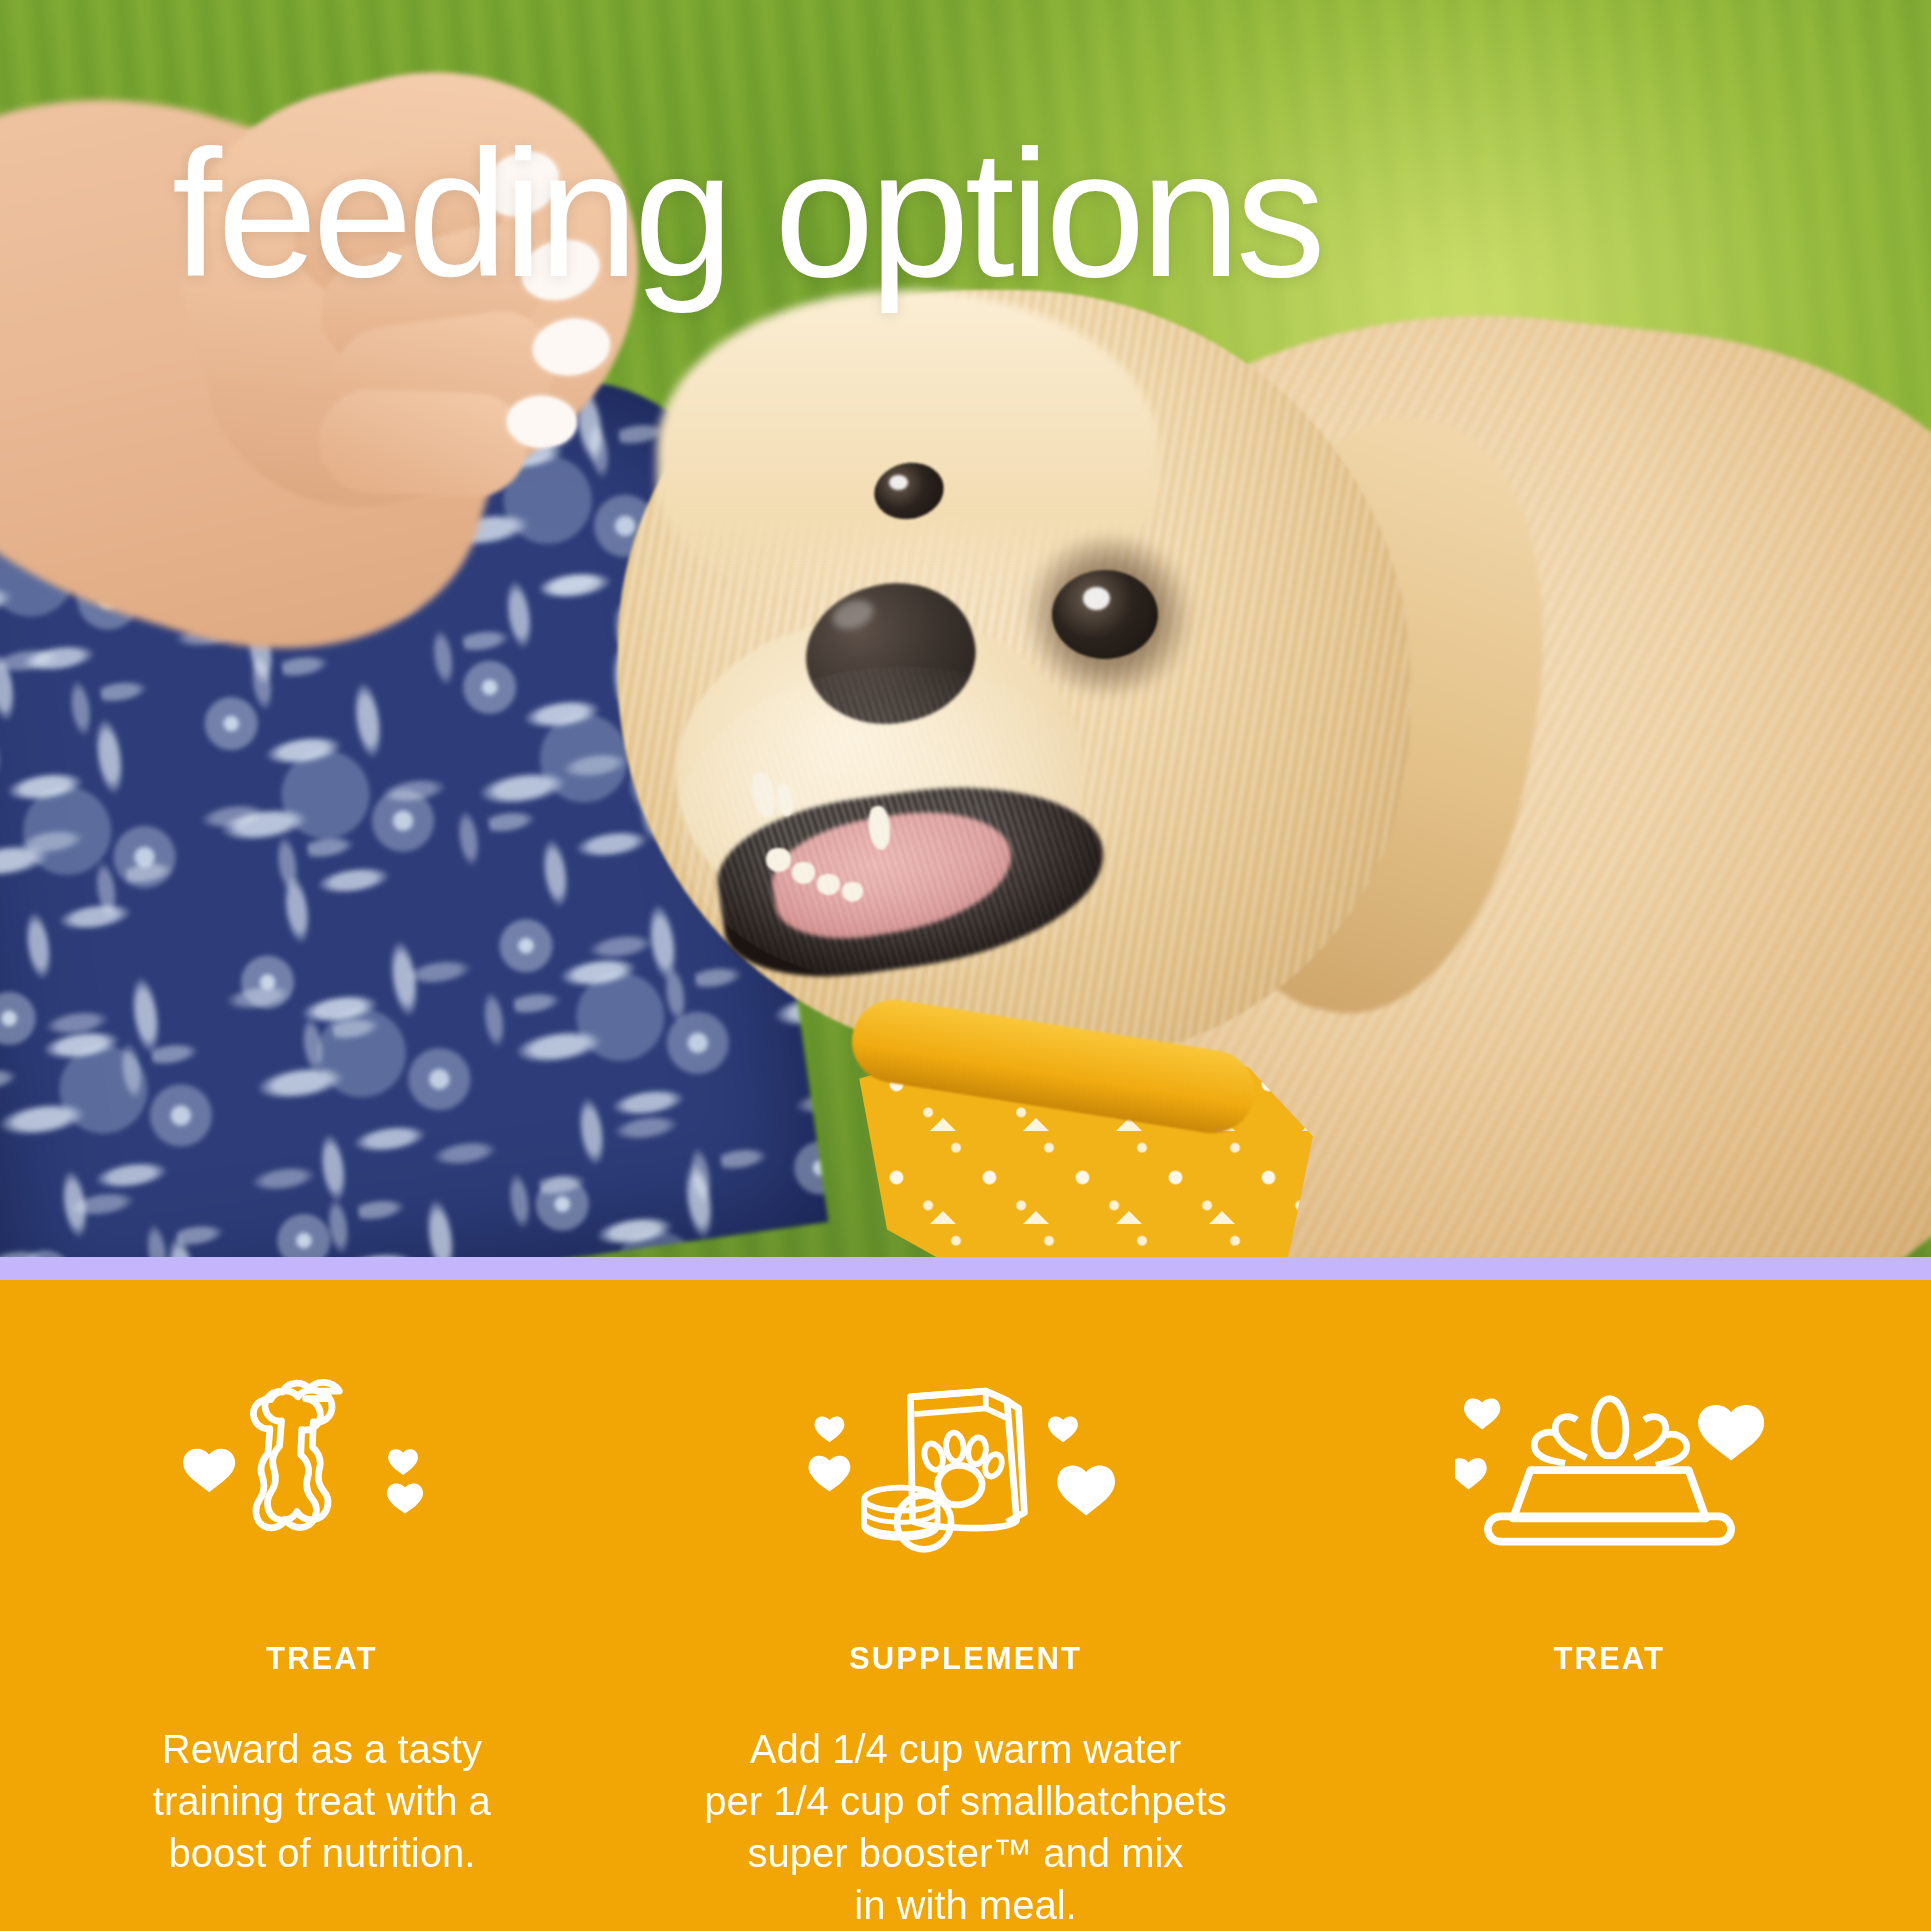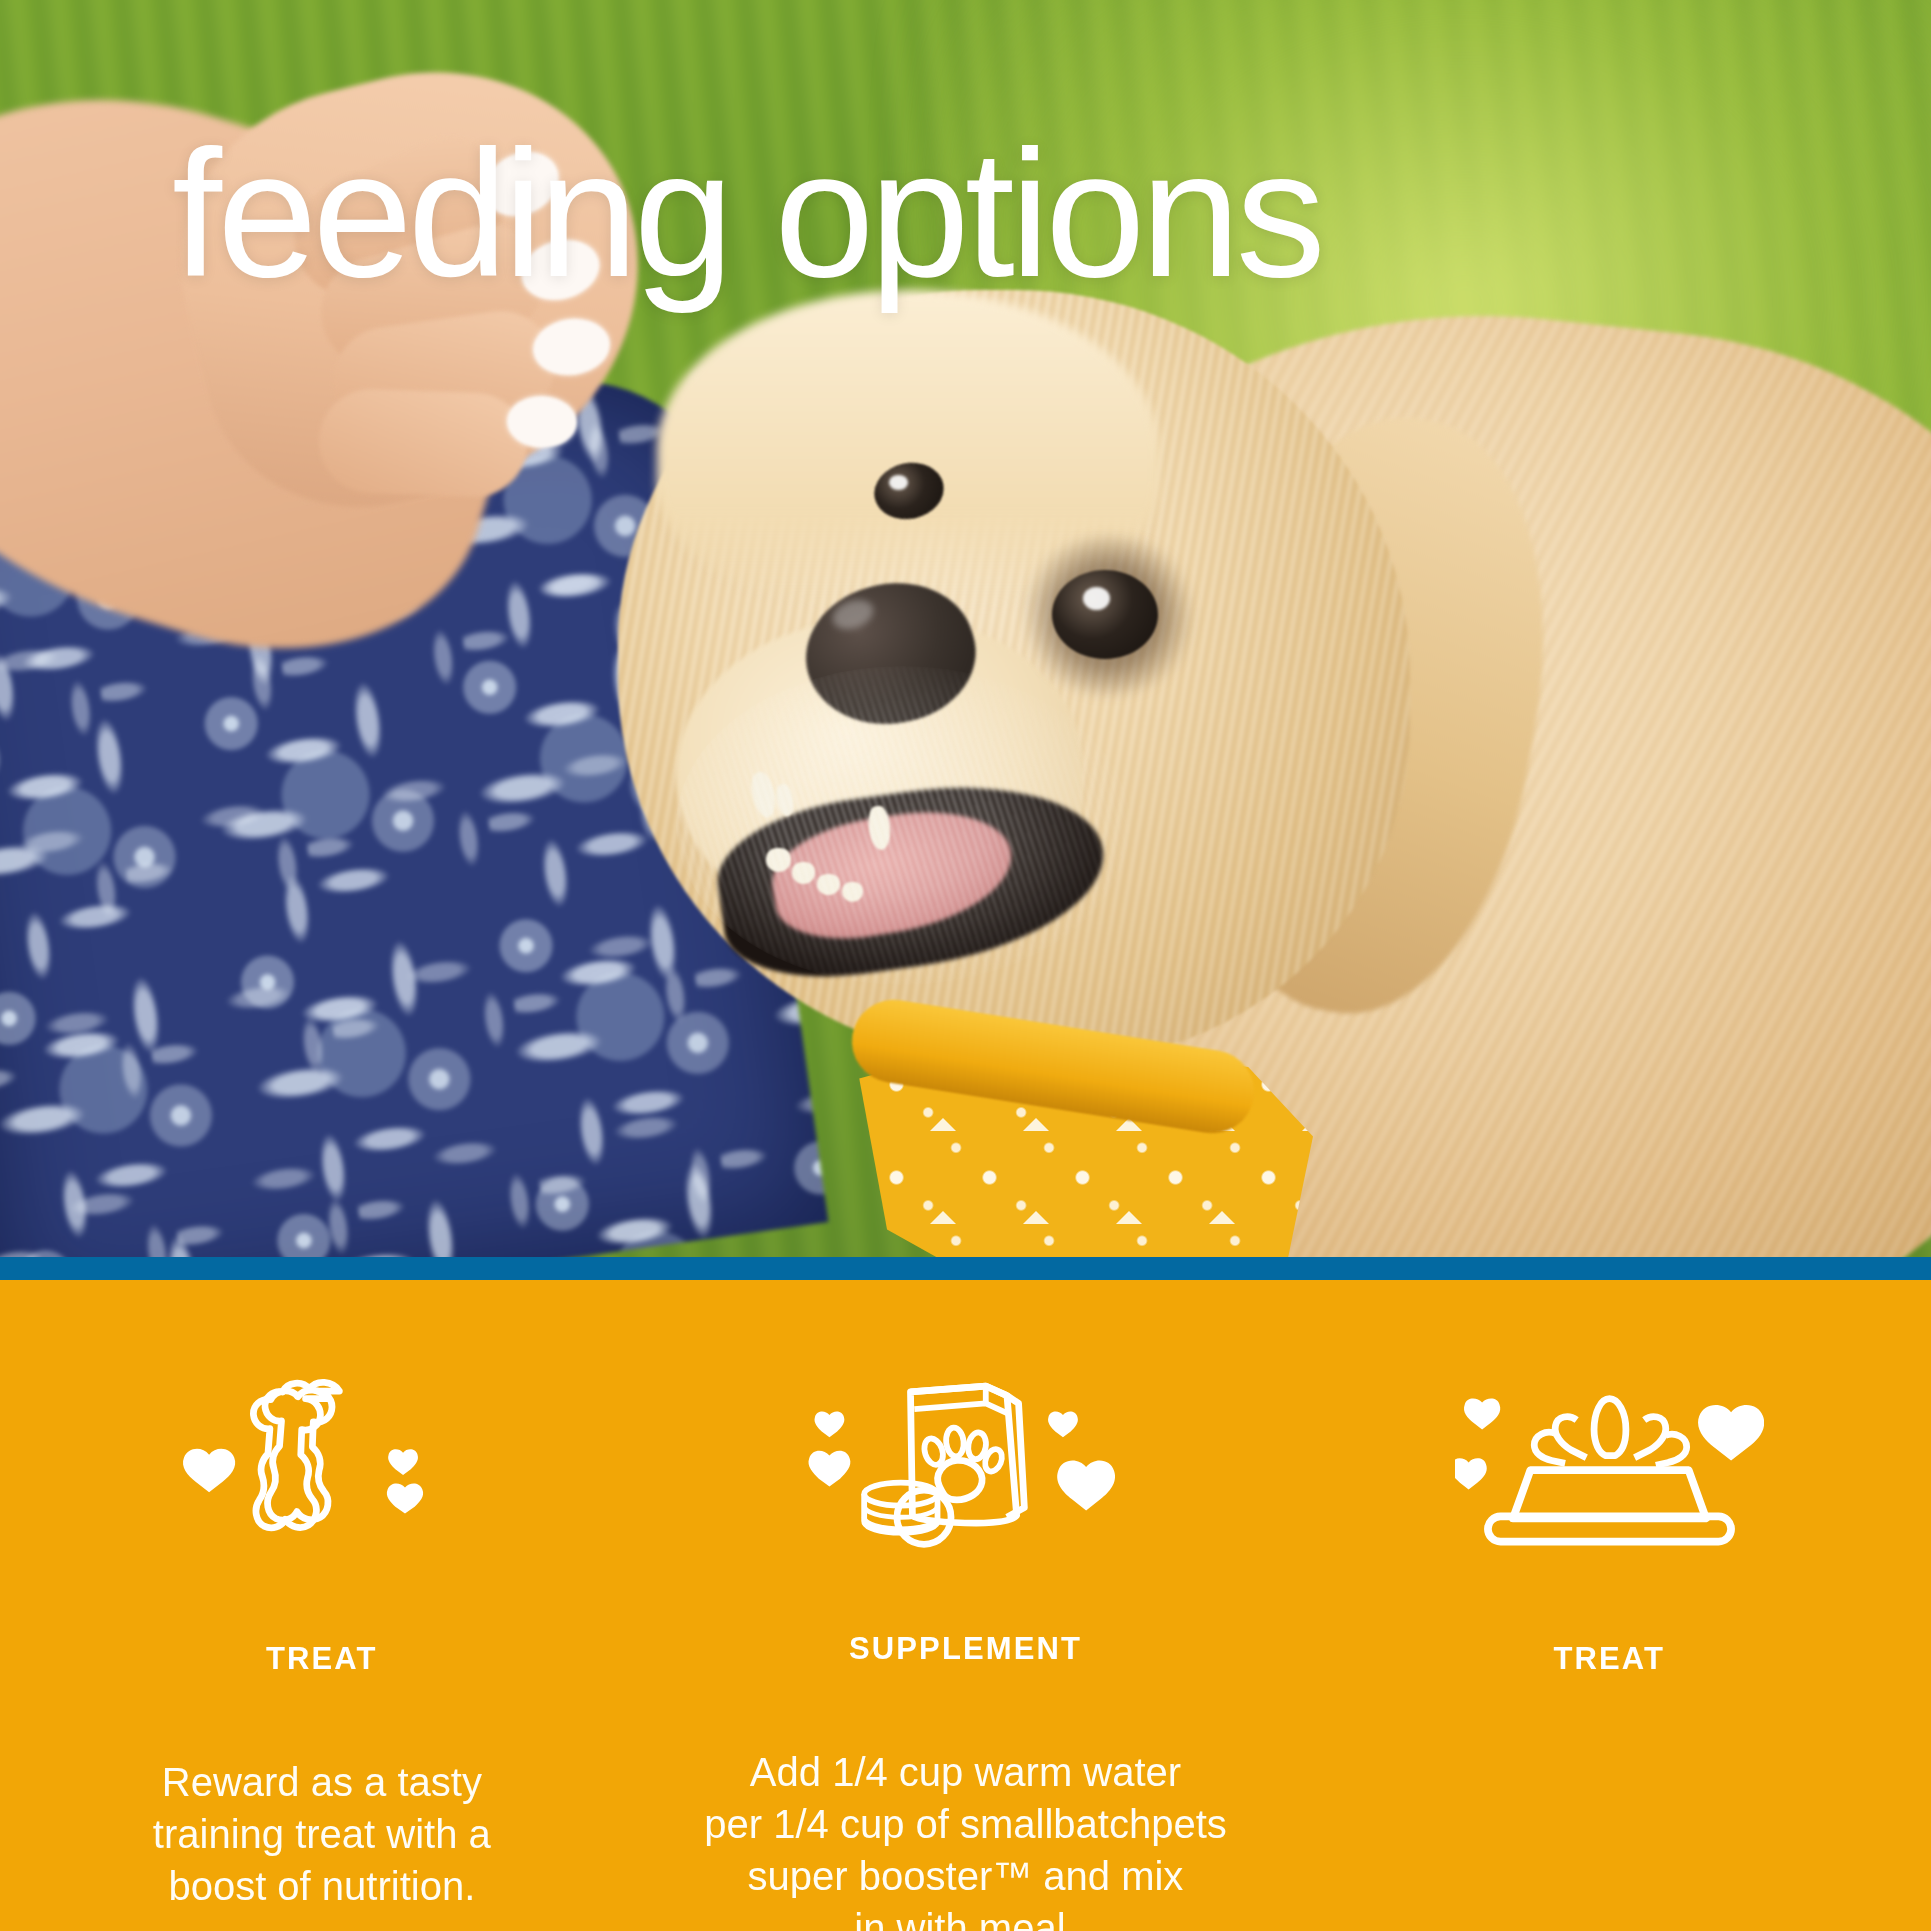--- a/index.html
+++ b/index.html
@@ -1,20 +1,20 @@
 <!DOCTYPE html>
 <html><head>
 <meta charset="utf-8">
 <title>feeding options</title>
 <style>
   * { margin:0; padding:0; box-sizing:border-box; }
   html,body { width:1931px; height:1931px; background:#ffffff;
               font-family:"Liberation Sans", sans-serif; overflow:hidden; }
 
-  #page { position:relative; width:1931px; height:1931px; background:#0369a1; }
+  #page { position:relative; width:1931px; height:1931px; background:#c4b5fd; }
 
   
   .photo {
     position:absolute; left:0; top:0; width:1931px; height:1257px;
     overflow:hidden; background:#6d9a2b;
   }
   
   .grass {
     position:absolute; inset:0;
     background:
@@ -246,21 +246,21 @@
   .col { flex:1 1 0; display:flex; flex-direction:column; align-items:center;gap:46px; }
 
   .icon-wrap { height:203px; margin-top:79px; display:flex; align-items:center; justify-content:center; }
   .icon-wrap svg { display:block; }
 
   .col-title {
     margin-top:33px; color:#fff; font-size:31px; font-weight:bold;
     letter-spacing:2.1px; text-align:center;
   }
   .col-body {
-    margin-top:33px; color:#fffdf6; font-size:40px; line-height:1.30;
+    color:#fffdf6; font-size:40px; line-height:1.30;
     text-align:center; font-weight:400; max-width:96%;
     white-space:pre-line;
   }
   .c-treat .col-body { max-width:454px; }
   .c-supp  .col-body { max-width:637px; }
   .c-top   .col-body { max-width:502px; }
 </style>
 </head>
 <body>
 

